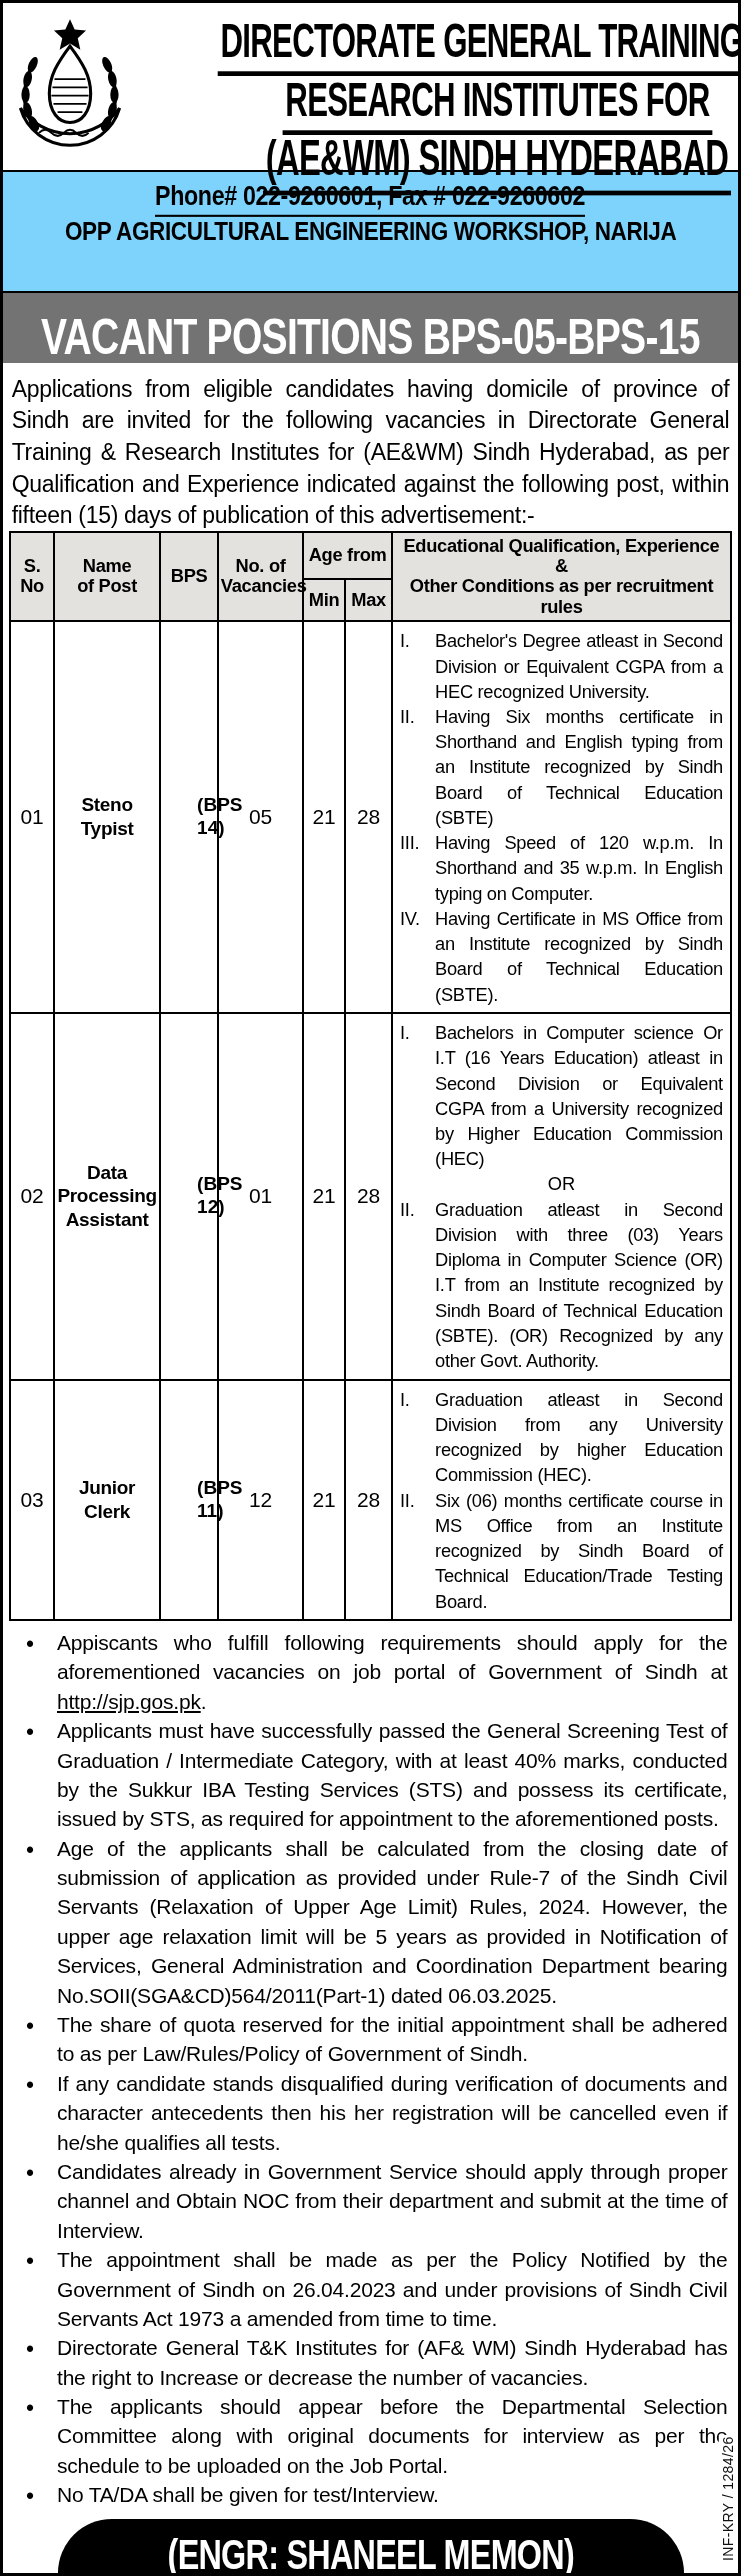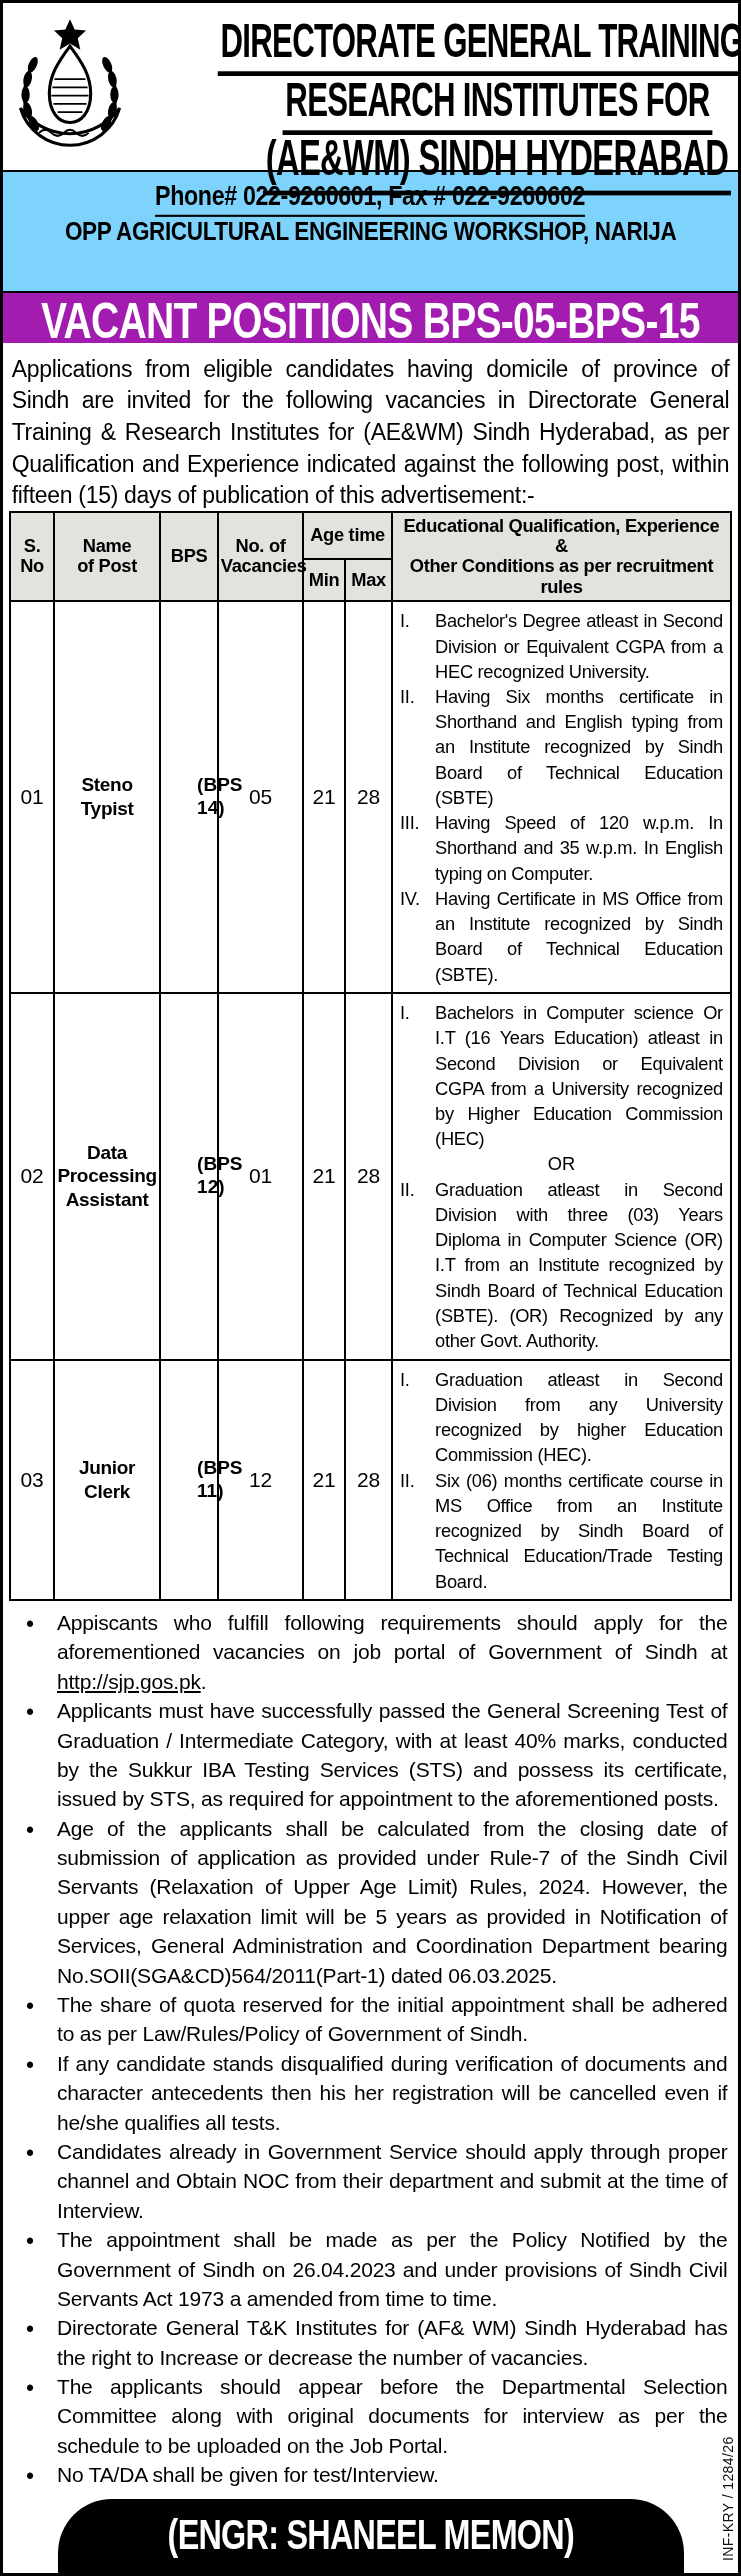--- a/index.html
+++ b/index.html
@@ -43,21 +43,21 @@
 
   
   .ref-row{
     display:flex; justify-content:space-between; align-items:center;
     padding:5.2px 8.7px 5.2px 8.7px; height:41px; font-size:23.6px; letter-spacing:-0.4px;
     background:#fff;
   }
   .ref-row .mid{ margin-left:-52px; }
 
   
-  .banner{ background:#a21caf; height:50px; display:flex; align-items:flex-start; justify-content:center; }
+  .banner{ background:#737373; height:70px; display:flex; align-items:flex-end; justify-content:center; }
   .banner span{
     color:#fff; font-weight:bold; font-size:46px; letter-spacing:-0.9px; white-space:nowrap;
     transform:scale(0.85,1.1); transform-origin:center; display:inline-block;
   }
 
   
   .intro{
     padding:10.5px 8.7px 5.2px 8.7px; font-size:23px; line-height:1.38;
     text-align:justify; letter-spacing:-0.3px; height:166px;
   }
@@ -182,21 +182,21 @@
     </colgroup>
     <thead>
       <tr>
         <th rowspan="2">S.
 No</th>
         <th rowspan="2">Name
 of Post</th>
         <th rowspan="2">BPS</th>
         <th rowspan="2">No. of
 Vacancies</th>
-        <th colspan="2" class="c-age">Age time</th>
+        <th colspan="2" class="c-age">Age from</th>
         <th rowspan="2">Educational Qualification, Experience &amp;
 Other Conditions as per recruitment rules</th>
       </tr>
       <tr>
         <th>Min</th>
         <th>Max</th>
       </tr>
     </thead>
     <tbody id="table-body">
         <tr>

